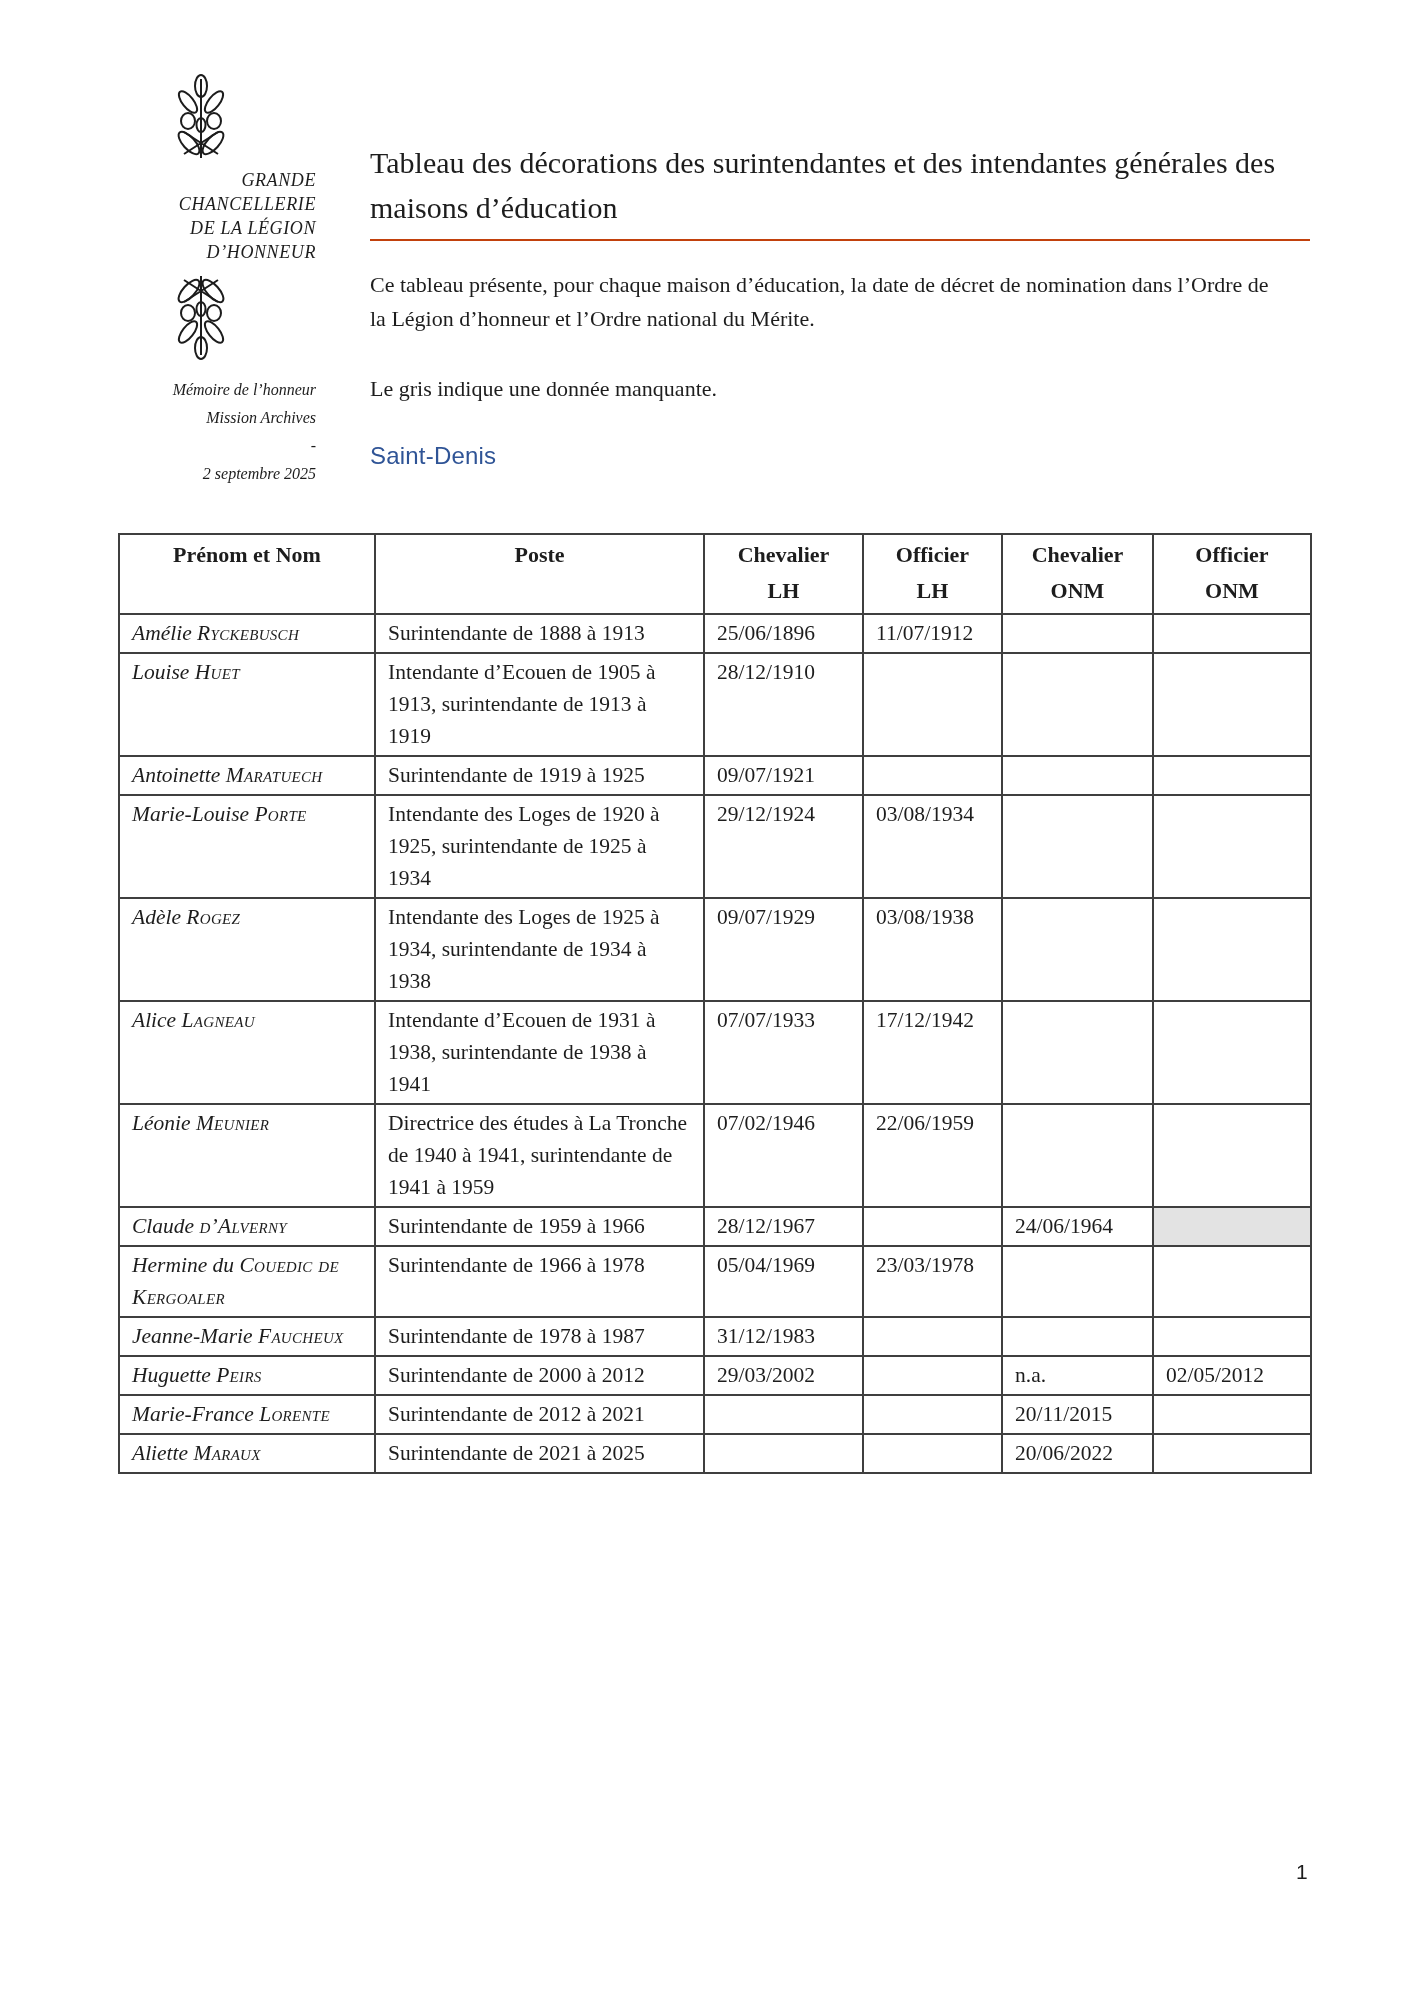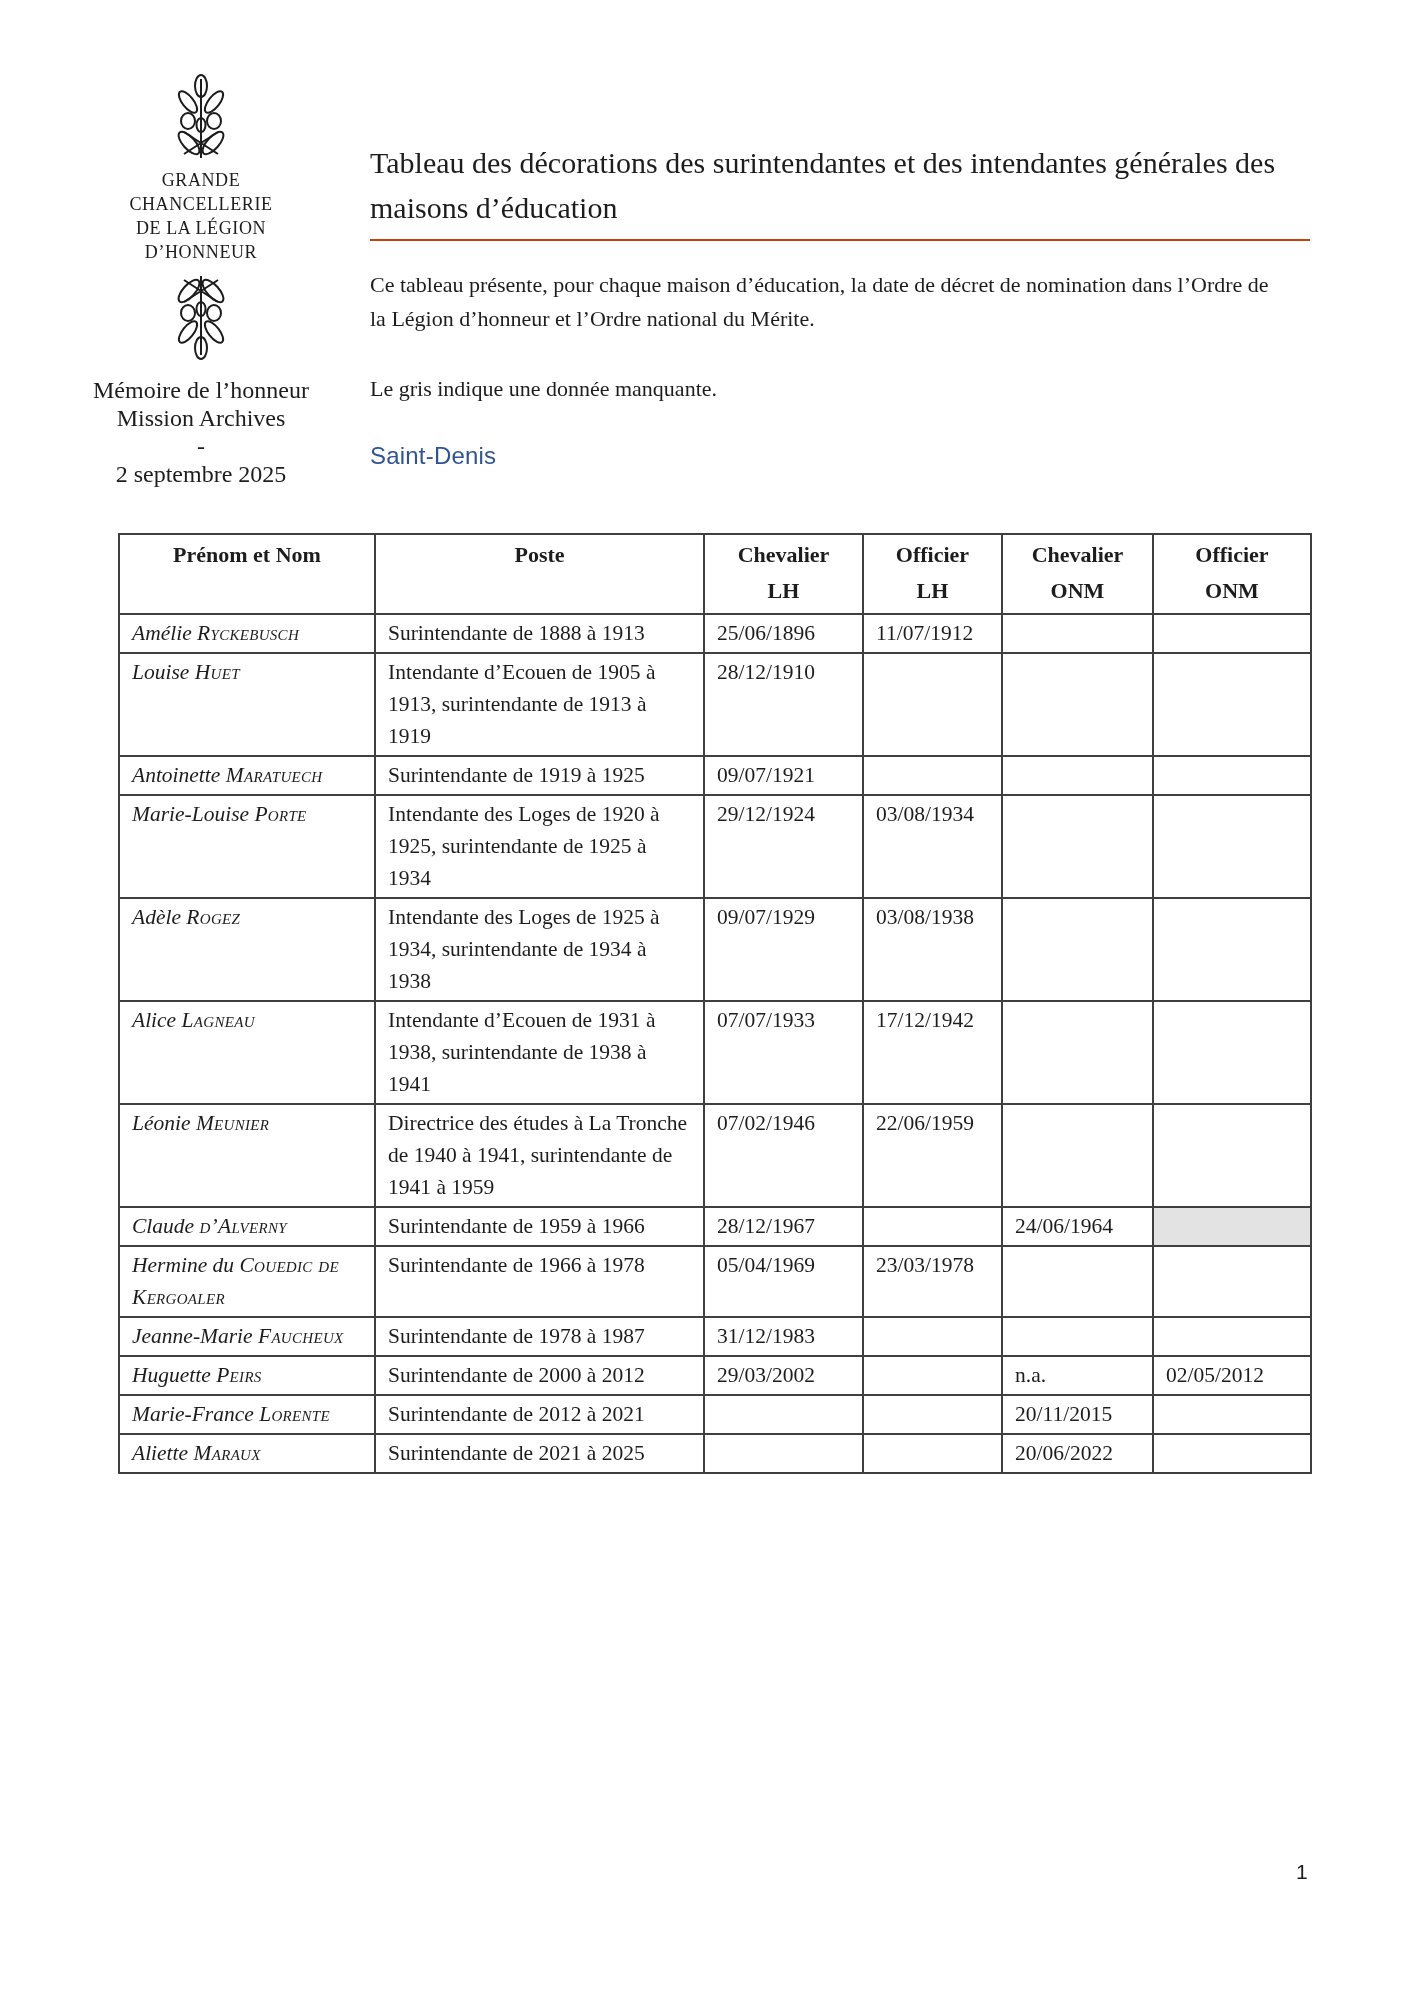--- a/index.html
+++ b/index.html
@@ -2,25 +2,25 @@
 <html><head>
 <meta charset="utf-8">
 <style>
   html, body { margin:0; padding:0; background:#ffffff; }
   .page {
     position:relative; width:1415px; height:2000px; background:#ffffff;
     font-family:"Liberation Serif", serif; color:#1d1d1d; overflow:hidden;
   }
 
   
-  .sidebar { position:absolute; left:86px; top:74px; width:230px; text-align:center; }
+  .sidebar { position:absolute; left:86px; top:74px; width:230px; text-align:right;font-style:italic; }
   .ornament { display:block; margin:0 auto; }
   .ornament.flip { transform:rotate(180deg); margin-top:10px; }
   .org-name { margin-top:8px; font-size:18px; line-height:24px; letter-spacing:0.6px; }
-  .memoire { margin-top:16px; font-size:24px; line-height:28px; }
+  .memoire { margin-top:16px; font-size:16px; line-height:28px; }
 
   
   .main { position:absolute; left:370px; top:140px; width:940px; }
   .doc-title {
     font-size:30px; font-weight:400; line-height:45px; margin:0;
     padding-bottom:9px; border-bottom:2px solid #c2410c; color:#1d1d1d;
   }
   .intro { width:905px; font-size:22px; line-height:34px; margin:27px 0 0 0; }
   .note  { font-size:22px; line-height:30px; margin:38px 0 0 0; }
   .section-heading {

